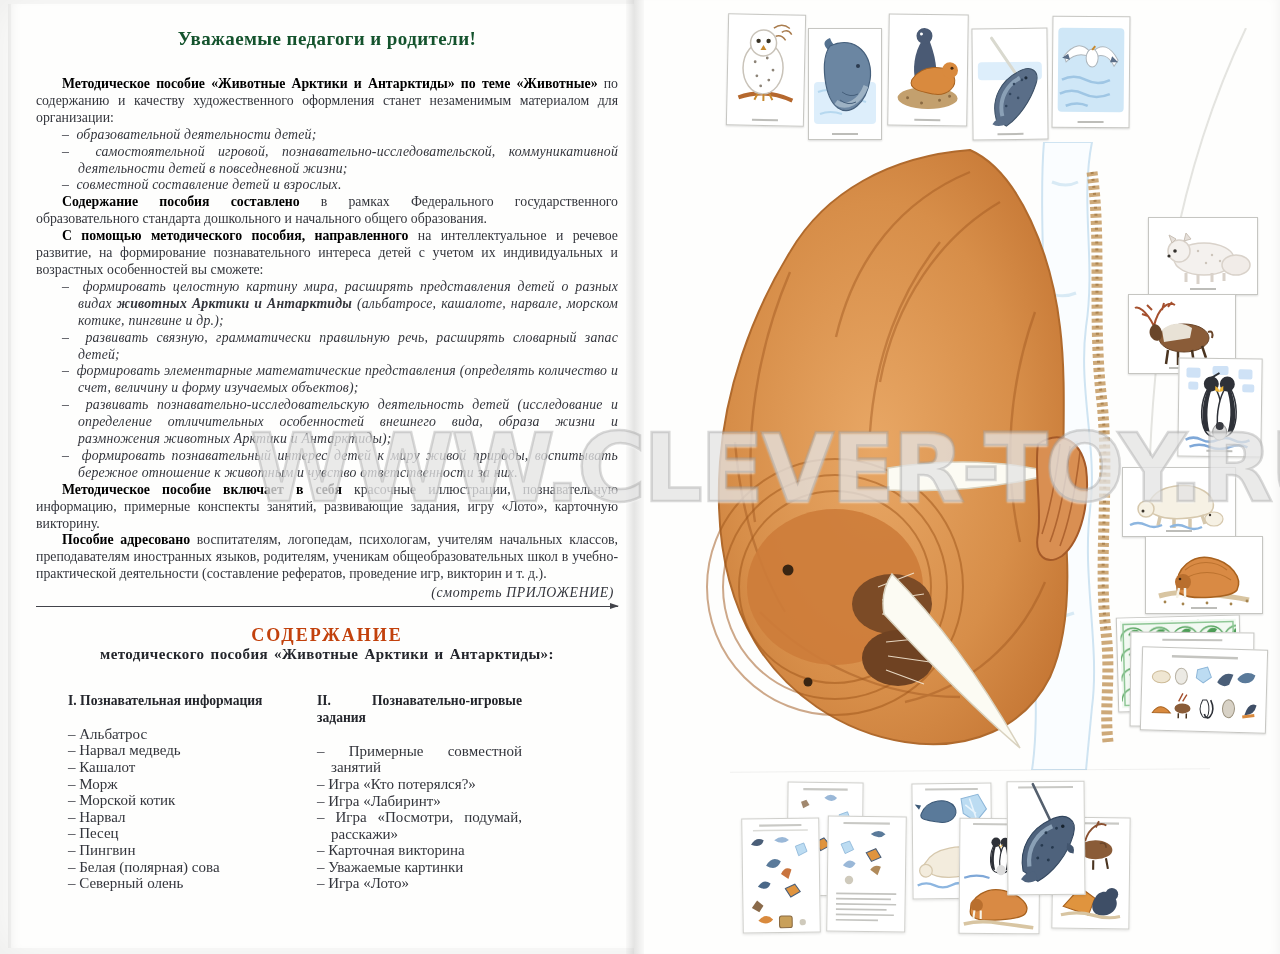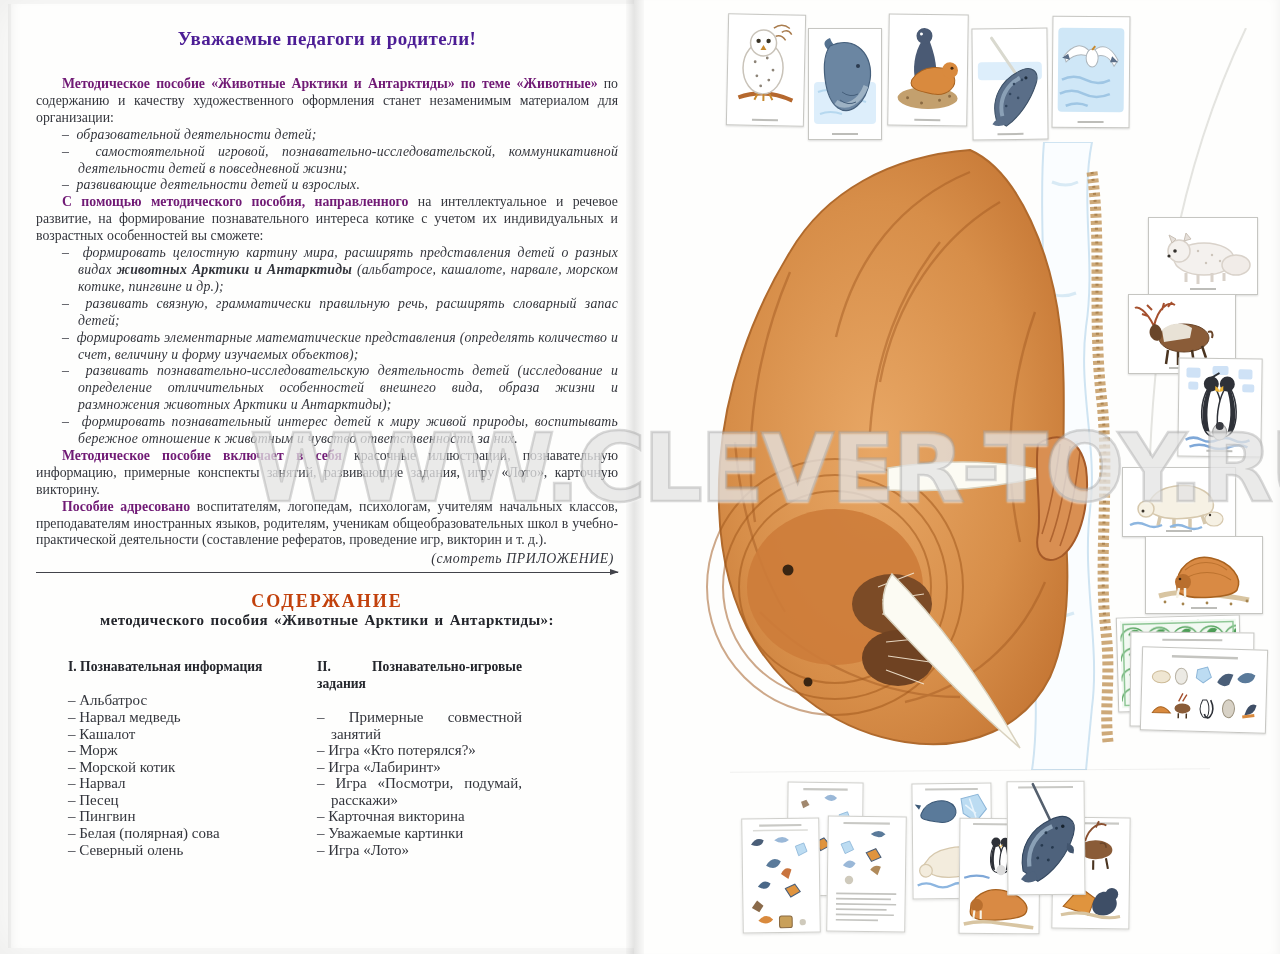--- a/index.html
+++ b/index.html
@@ -9,34 +9,34 @@
   
   .page{position:absolute;background:#fefefd;}
   #left-page{left:8px;top:4px;width:626px;height:944px;
              box-shadow:inset 3px 0 0 rgba(0,0,0,0.03), inset 10px 0 14px -10px rgba(0,0,0,0.10);}
   #right-page{left:634px;top:0;width:646px;height:954px;
               box-shadow:inset -8px 0 14px -10px rgba(0,0,0,0.08);}
   #gutter{position:absolute;left:626px;top:0;width:18px;height:954px;
           background:linear-gradient(to right,rgba(0,0,0,0.02),rgba(0,0,0,0.10) 45%,rgba(0,0,0,0.02));}
   
   .inner{position:absolute;left:28px;right:16px;top:24px;color:#33353c;}
-  h1{margin:0 0 26px 0;text-align:center;font-size:19px;font-weight:bold;color:#4c1d95;letter-spacing:0.4px;}
+  h1{margin:0 0 26px 0;text-align:center;font-size:19px;font-weight:bold;color:#14532d;letter-spacing:0.4px;}
   .body{font-size:13.8px;line-height:16.9px;text-align:justify;}
   .para{margin:0;text-indent:26px;}
-  .para b{color:#701a75;}
+  .para b{color:#000000;}
   .bullet{font-style:italic;padding-left:42px;text-indent:-16px;letter-spacing:0.2px;}
   .bullet::before{content:"\2013\00a0\00a0";font-style:normal;}
   .bi{font-weight:bold;font-style:italic;}
   .see-app{margin:2px 4px 0 0;text-align:right;font-style:italic;letter-spacing:0.6px;}
   .arrow-divider{position:relative;margin-top:4px;height:2px;border-top:1.4px solid #42434a;}
   .arrow-head{position:absolute;right:-1px;top:-4.6px;width:0;height:0;
               border-left:9px solid #42434a;border-top:3.5px solid transparent;border-bottom:3.5px solid transparent;}
   h2{margin:18px 0 2px 0;text-align:center;font-size:18px;letter-spacing:2px;color:#c2410c;}
   h3{margin:2px 0 0 0;text-align:center;font-size:15px;letter-spacing:0.4px;word-spacing:2px;color:#24262c;}
-  .cols{display:flex;margin-top:30px;align-items:flex-end;}
+  .cols{display:flex;margin-top:30px;}
   .col1{width:235px;margin-left:32px;}
   .col2{width:205px;margin-left:14px;}
   .col-header{font-weight:bold;font-size:13.6px;color:#24262c;margin-bottom:16px;}
   .li{font-size:15px;line-height:16.6px;padding-left:14px;text-indent:-14px;}
   .li::before{content:"\2013\00a0";}
   
   .card{position:absolute;background:#fff;border:1px solid #c6c6c2;box-shadow:0 1px 2px rgba(0,0,0,0.14);}
   .card svg{position:absolute;left:3px;top:3px;right:3px;bottom:3px;}
   .cap{position:absolute;bottom:4px;left:50%;transform:translateX(-50%);width:26px;height:2px;background:#bdbdb9;}
   .sheet{position:absolute;background:#fff;border:1px solid #cfcfcb;box-shadow:0 1px 3px rgba(0,0,0,0.12);}
@@ -53,22 +53,23 @@
 
 <div id="stage">
 
   <div id="left-page" class="page">
     <div class="inner">
       <h1>Уважаемые педагоги и родители!</h1>
       <div class="body">
         <p class="para"><b>Методическое пособие «Животные Арктики и Антарктиды» по теме «Животные»</b><span> по содержанию и качеству художественного оформления станет незаменимым материалом для организации:</span></p>
         <div class="bullet"><span>образовательной деятельности детей;</span></div>
         <div class="bullet"><span>самостоятельной игровой, познавательно-исследовательской, коммуникативной деятельности детей в повседневной жизни;</span></div>
-        <div class="bullet"><span>развивающие деятельности детей и взрослых.</span></div>
-        <p class="para"><b>С помощью методического пособия, направленного</b><span> на интеллектуальное и речевое развитие, на формирование познавательного интереса котике с учетом их индивидуальных и возрастных особенностей вы сможете:</span></p>
+        <div class="bullet"><span>совместной составление детей и взрослых.</span></div>
+        <p class="para"><b>Содержание пособия составлено</b><span> в рамках Федерального государственного образовательного стандарта дошкольного и начального общего образования.</span></p>
+        <p class="para"><b>С помощью методического пособия, направленного</b><span> на интеллектуальное и речевое развитие, на формирование познавательного интереса детей с учетом их индивидуальных и возрастных особенностей вы сможете:</span></p>
         <div class="bullet"><span>формировать целостную картину мира, расширять представления детей о разных видах </span><span class="bi">животных Арктики и Антарктиды</span><span> (альбатросе, кашалоте, нарвале, морском котике, пингвине и др.);</span></div>
         <div class="bullet"><span>развивать связную, грамматически правильную речь, расширять словарный запас детей;</span></div>
         <div class="bullet"><span>формировать элементарные математические представления (определять количество и счет, величину и форму изучаемых объектов);</span></div>
         <div class="bullet"><span>развивать познавательно-исследовательскую деятельность детей (исследование и определение отличительных особенностей внешнего вида, образа жизни и размножения животных Арктики и Антарктиды);</span></div>
         <div class="bullet"><span>формировать познавательный интерес детей к миру живой природы, воспитывать бережное отношение к животным и чувство ответственности за них.</span></div>
         <p class="para"><b>Методическое пособие включает в себя</b><span> красочные иллюстрации, познавательную информацию, примерные конспекты занятий, развивающие задания, игру «Лото», карточную викторину.</span></p>
         <p class="para"><b>Пособие адресовано</b><span> воспитателям, логопедам, психологам, учителям начальных классов, преподавателям иностранных языков, родителям, ученикам общеобразовательных школ в учебно-практической деятельности (составление рефератов, проведение игр, викторин и т. д.).</span></p>
         <p class="see-app">(смотреть ПРИЛОЖЕНИЕ)</p>
         <div class="arrow-divider">
             <div class="arrow-head"></div>

